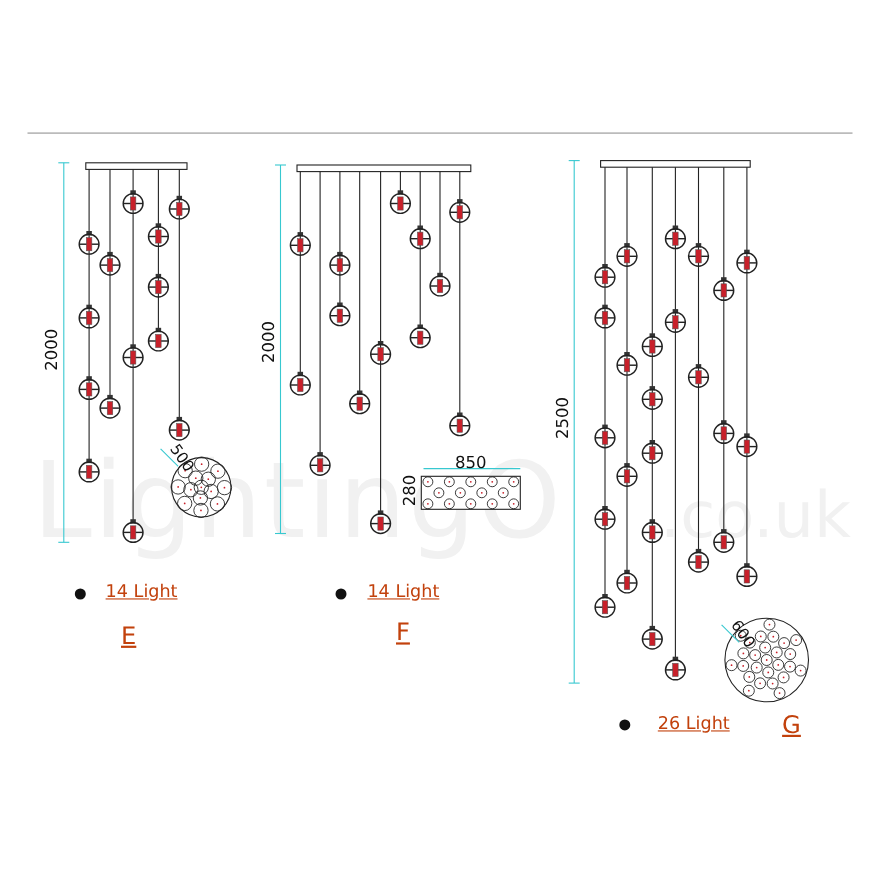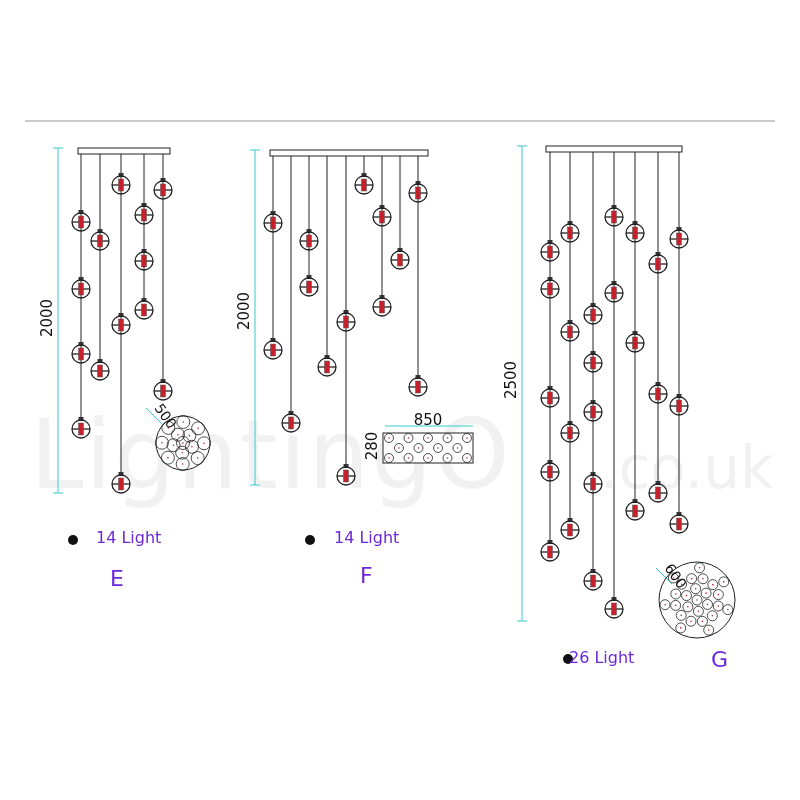--- a/index.html
+++ b/index.html
@@ -1,18 +1,18 @@
 <!DOCTYPE html>
 <html><head>
 <meta charset="utf-8">
 <style>
   html,body{margin:0;padding:0;background:#fff;}
   body{width:800px;height:800px;position:relative;overflow:hidden;font-family:"DejaVu Sans",sans-serif;}
   #canvas{position:absolute;left:0;top:0;width:800px;height:800px;}
-  .lbl{position:absolute;font-family:"DejaVu Sans",sans-serif;color:#6d28d9;}
+  .lbl{position:absolute;font-family:"DejaVu Sans",sans-serif;color:#c2410c;text-decoration:underline;}
   .count{font-size:16px;}
   .letter{font-size:22px;}
   .bullet{position:absolute;width:10px;height:10px;border-radius:50%;background:#111;}
 </style>
 </head>
 <body>
 
 <svg id="canvas" width="800" height="800" viewBox="0 0 800 800">
     <text x="30" y="488" font-size="96" fill="#f1f1f1" font-family="DejaVu Sans, sans-serif" letter-spacing="2">LightingO</text>
     <text x="600" y="488" font-size="58" fill="#f1f1f1" font-family="DejaVu Sans, sans-serif">.co.uk</text>
@@ -511,14 +511,14 @@
 
 <div class="bullet" style="left:68px;top:535px;"></div>
 <div class="lbl count" style="left:96px;top:528px;">14 Light</div>
 <div class="lbl letter" style="left:110px;top:566px;">E</div>
 
 <div class="bullet" style="left:305px;top:535px;"></div>
 <div class="lbl count" style="left:334px;top:528px;">14 Light</div>
 <div class="lbl letter" style="left:360px;top:563px;">F</div>
 
 <div class="bullet" style="left:563px;top:654px;"></div>
-<div class="lbl count" style="left:569px;top:648px;">26 Light</div>
+<div class="lbl count" style="left:598px;top:648px;">26 Light</div>
 <div class="lbl letter" style="left:711px;top:647px;">G</div>
 
 </body></html>

